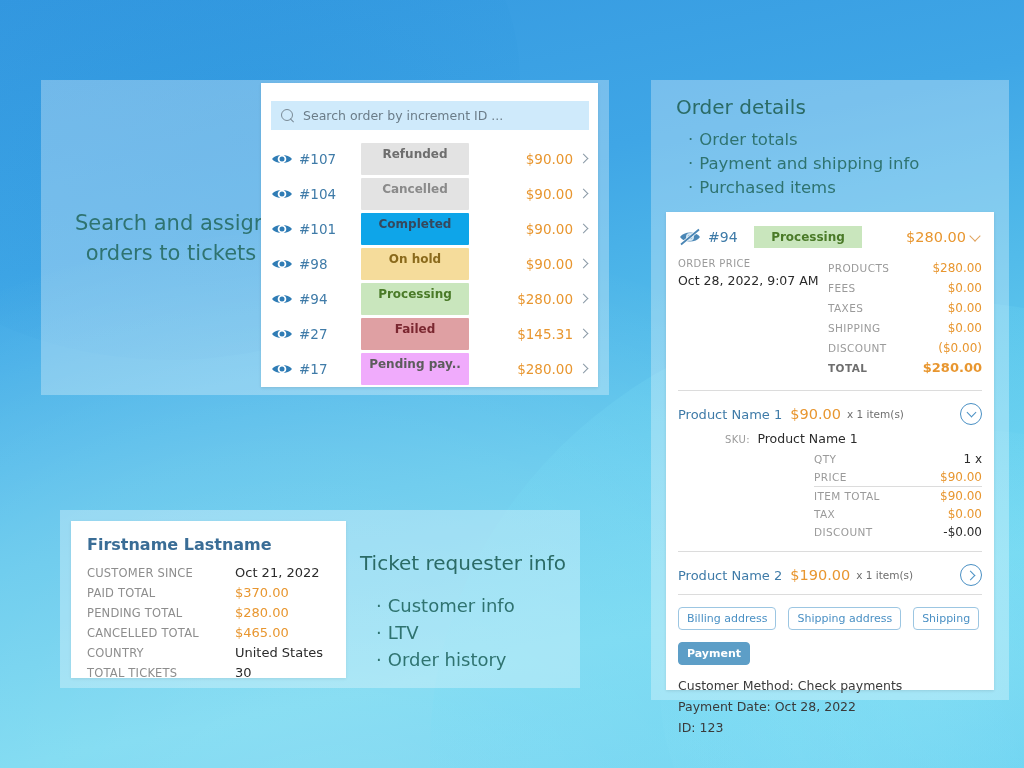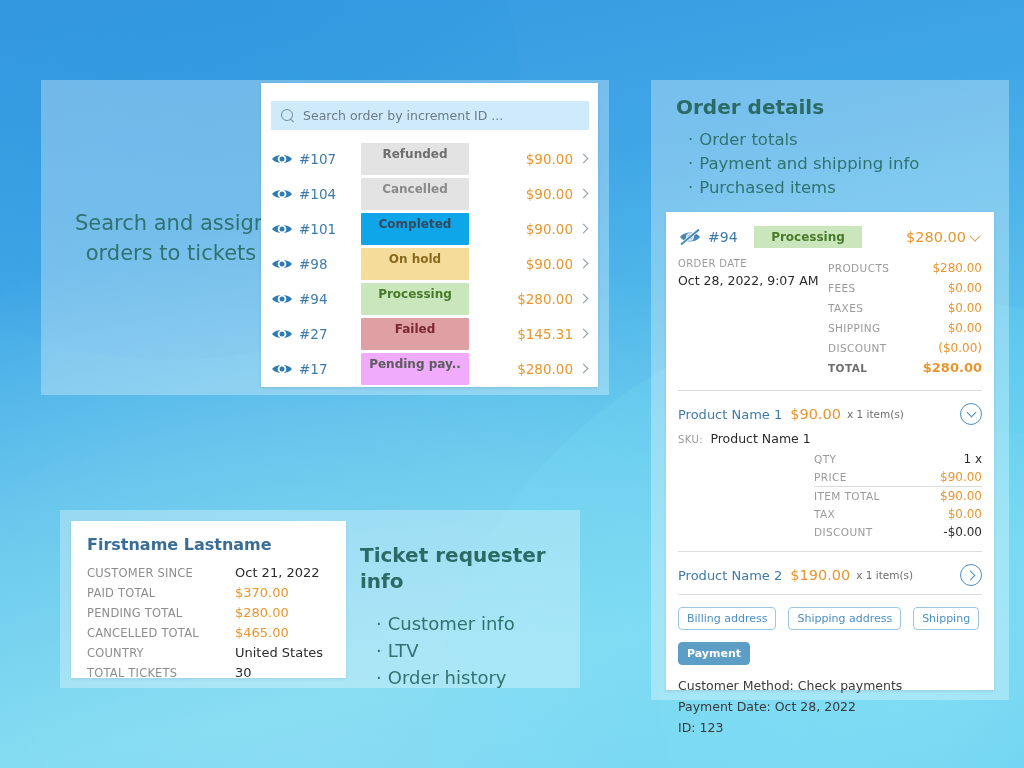--- a/index.html
+++ b/index.html
@@ -25,21 +25,21 @@
   #blob4 { width: 620px; height: 520px; left: 660px; top: 430px;
            background: radial-gradient(ellipse at 45% 45%, rgba(150,230,248,0.38) 0%, rgba(150,230,248,0) 72%); }
 
   
   .callout {
     position: absolute;
     background: rgba(255,255,255,0.30);
   }
   .callout-title {
     color: #2b6b66;
-    font-weight: 700;
+    font-weight: 400;
   }
   .callout-list { list-style: none; }
   .callout-list li { color: #2f7370; }
   .callout-list li::before { content: "\00b7"; margin-right: 6px; }
 
   
   #left-callout { left: 41px; top: 80px; width: 568px; height: 315px; }
   #left-callout-text {
     position: absolute; left: 20px; top: 128px; width: 220px;
     text-align: center; font-size: 21px; line-height: 30px; color: #2f7370;
@@ -85,21 +85,21 @@
     flex: 0 0 10px; width: 10px; height: 10px; position: relative;
   }
   .chev-right-plain::before {
     content:""; position:absolute; left:1px; top:1px; width:6px; height:6px;
     border-right:1.6px solid #8a9aa6; border-bottom:1.6px solid #8a9aa6;
     transform: rotate(-45deg);
   }
 
   
   #bl-callout { left: 60px; top: 510px; width: 520px; height: 178px; }
-  #bl-callout-text { position: absolute; left: 300px; top: 32px; width: 230px; }
+  #bl-callout-text { position: absolute; left: 300px; top: 40px; width: 230px; }
   #bl-callout-text .callout-title { font-size: 20px; line-height: 26px; }
   #bl-callout-text .callout-list { margin-top: 16px; margin-left: 16px; }
   #bl-callout-text .callout-list li { font-size: 18px; line-height: 27px; }
 
   
   #customer-card {
     position: absolute; left: 71px; top: 521px; width: 275px; height: 157px;
     background: #ffffff; padding: 14px 16px 0 16px;
     box-shadow: 0 1px 3px rgba(0,0,0,0.08);
   }
@@ -158,21 +158,21 @@
     border: 1.4px solid #4a90c4; position: relative;
   }
   .circ-btn::before {
     content:""; position:absolute; left: 7px; top: 6px; width:6px; height:6px;
     border-right:1.5px solid #4a90c4; border-bottom:1.5px solid #4a90c4;
   }
   .circ-btn.down::before { transform: rotate(45deg); left:6.5px; top:5px; }
   .circ-btn.right::before { transform: rotate(-45deg); left:5.5px; top:7px; }
 
   .sku-line { padding: 2px 12px 0 12px; font-size: 11px; }
-  .sku-label { color: #9a9a9a; font-size: 10px; letter-spacing: 0.4px; }
+  .sku-label { color: #9a9a9a; font-size: 10px; letter-spacing: 0.4px; margin-left: 47px; }
   .sku-val { color: #2b2b2b; font-size: 12.5px; margin-left: 4px; }
 
   #item-detail { padding: 4px 12px 6px 12px; display:flex; }
   #item-detail .spacer { flex: 1; }
   #item-detail .tbl { width: 168px; }
   .item-row { display:flex; font-size: 10.5px; line-height: 18px; }
   .item-row .il { flex:1; color:#9a9a9a; letter-spacing:0.4px; }
   .item-row .iv { color:#e8962f; font-size:12px; text-align:right; }
   .item-row.plain .iv { color:#2b2b2b; }
   .item-row.sep { border-top: 1px solid #dcdcdc; }
@@ -368,21 +368,21 @@
         </svg>
       </span>
       <span id="details-order-id">#94</span>
       <span id="details-status" style="background: rgb(201, 230, 189); color: rgb(74, 122, 40);">Processing</span>
       <span id="details-amount">$280.00</span>
       <span class="chev-down-plain"></span>
     </div>
 
     <div id="totals-wrap">
       <div id="order-date-col">
-        <div class="mini-label">ORDER DATE</div>
+        <div class="mini-label">ORDER PRICE</div>
         <div id="order-date-val">Oct 28, 2022, 9:07 AM</div>
       </div>
       <div id="totals-col">
           <div class="total-row">
             <span class="tl">PRODUCTS</span>
             <span class="tv">$280.00</span>
           </div>
           <div class="total-row">
             <span class="tl">FEES</span>
             <span class="tv">$0.00</span>

